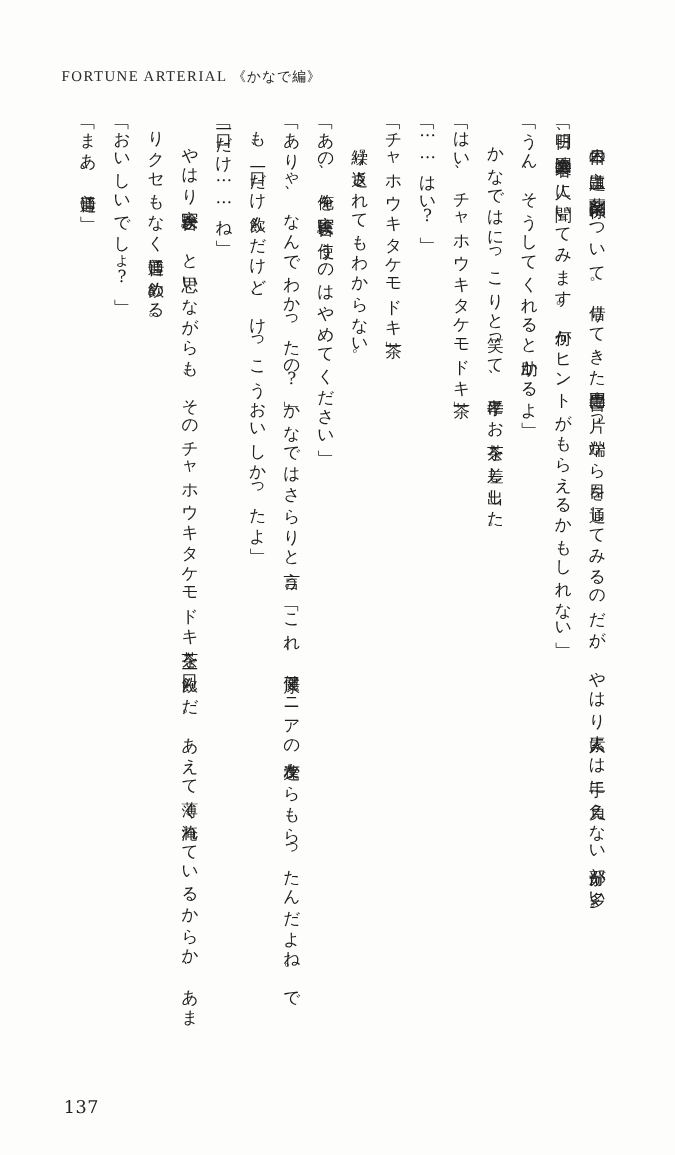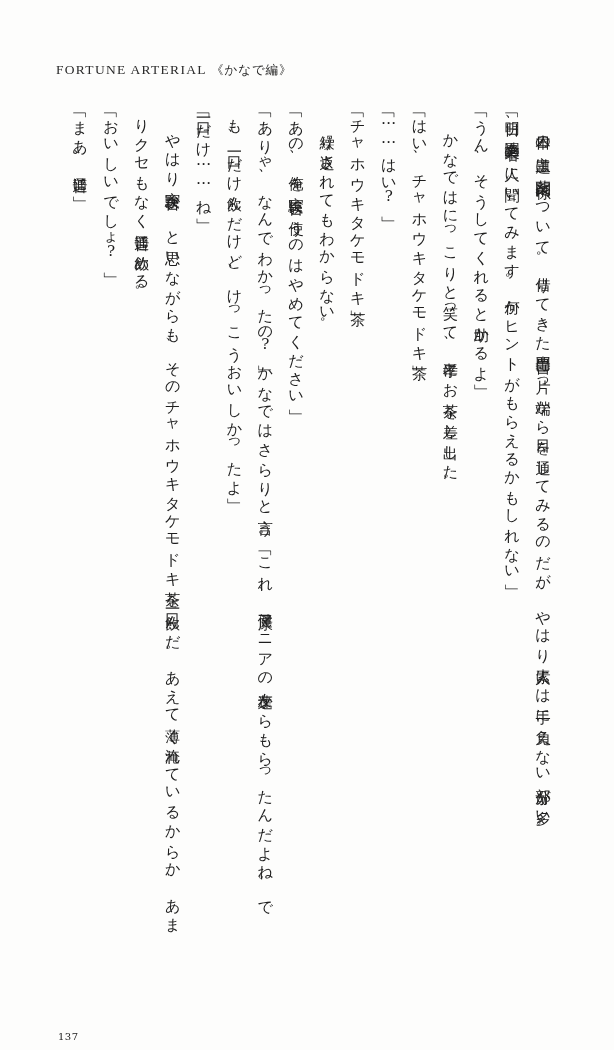--- a/index.html
+++ b/index.html
@@ -63,22 +63,22 @@
     padding: 0;
   }
   .body-text p.indent {
     text-indent: 1em;
   }
 
   
   .page-number {
     position: absolute;
     left: 58px;
-    bottom: 8px;
-    font-size: 10px;
+    bottom: 34px;
+    font-size: 16px;
     font-family: "DejaVu Serif", serif;
     color: #222;
     letter-spacing: 0.5px;
   }
 </style>
 </head>
 <body>
 
 <div class="page">
 

